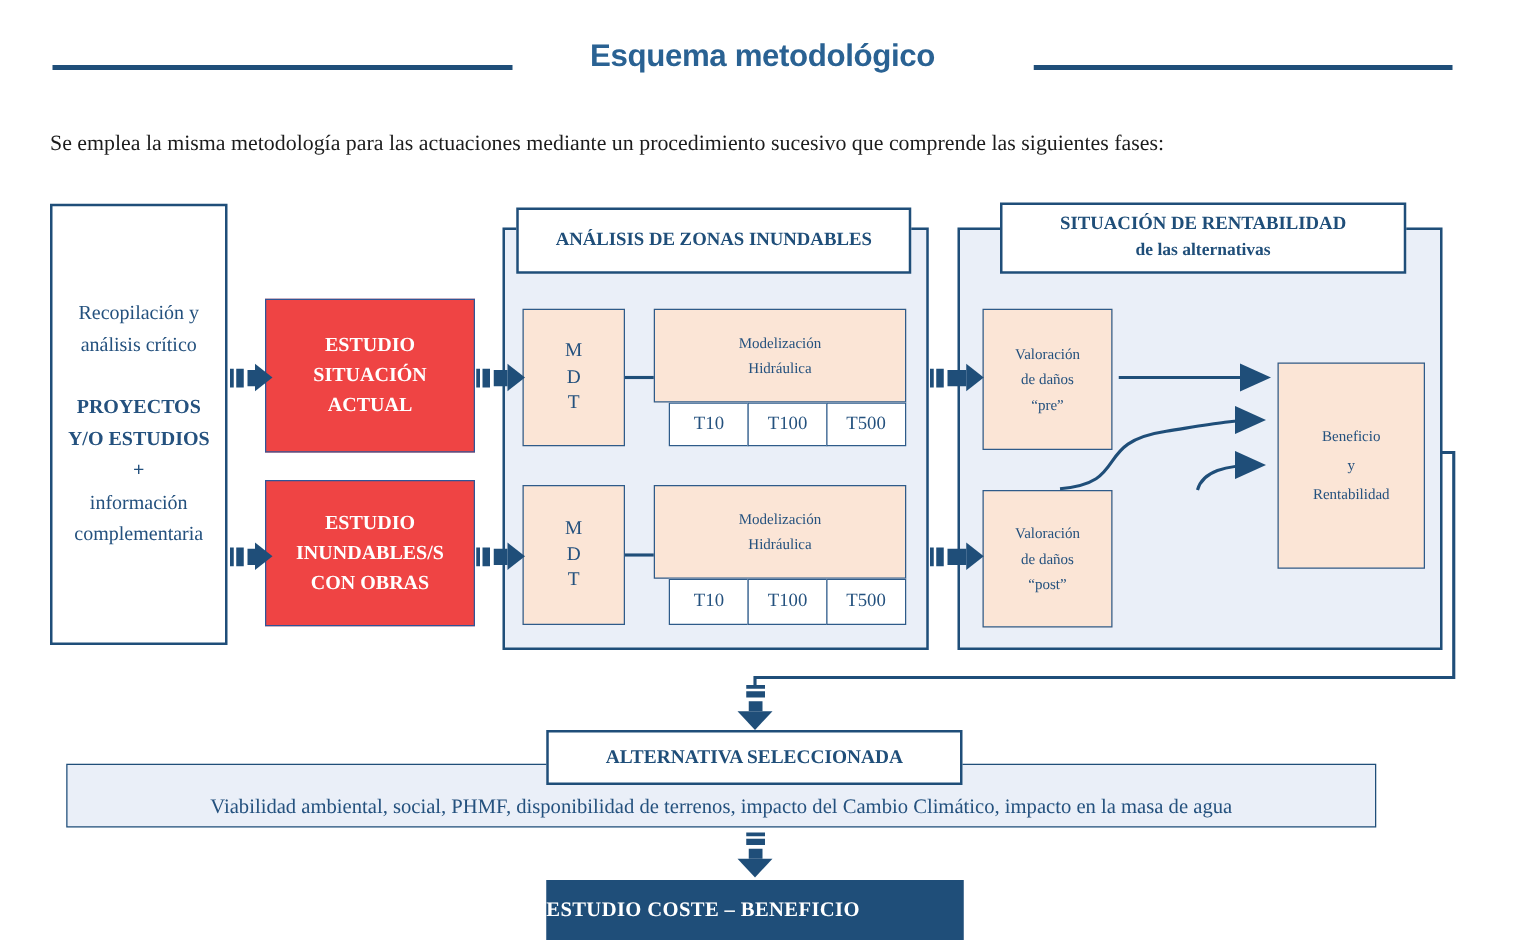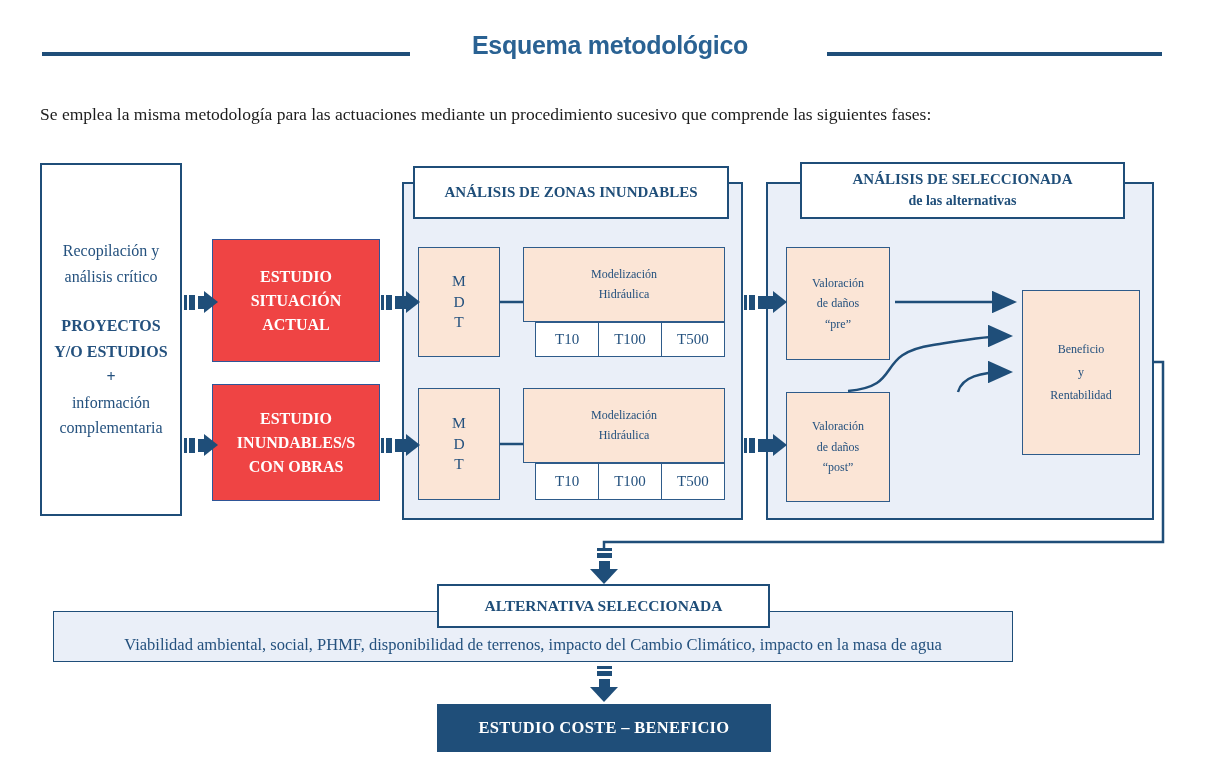--- a/index.html
+++ b/index.html
@@ -56,26 +56,26 @@
   .darrow{position:absolute;display:flex;flex-direction:column;align-items:center;z-index:4;}
   .darrow .b1{height:3px;width:15px;background:#1F4E79;margin-bottom:2px;}
   .darrow .b2{height:5px;width:15px;background:#1F4E79;margin-bottom:3px;}
   .darrow .sh{height:8px;width:11px;background:#1F4E79;}
   .darrow .hd{width:0;height:0;border-left:14px solid transparent;
               border-right:14px solid transparent;border-top:15px solid #1F4E79;}
 
   .selected-box{left:437px;top:584px;width:333px;height:44px;background:#fff;
                 border:2.5px solid #1F4E79;color:#1F4E79;font-weight:bold;font-size:15.5px;
                 display:flex;align-items:center;justify-content:center;z-index:6;}
-  .viability{left:53px;top:611px;width:960px;height:51px;background:#EAEFF8;
+  .viability{left:53px;top:611px;width:1048px;height:51px;background:#EAEFF8;
              border:1.5px solid #1F4E79;z-index:2;display:flex;align-items:flex-end;
              justify-content:center;color:#24517E;font-size:16.5px;padding-bottom:6px;}
   .final-box{left:437px;top:704px;width:334px;height:48px;background:#1F4E79;color:#ffffff;
              font-weight:bold;font-size:16.5px;letter-spacing:0.3px;
-             display:flex;align-items:center;justify-content:center;}
+             display:flex;align-items:center;}
 
   svg.overlay{position:absolute;left:0;top:0;z-index:5;pointer-events:none;}
 </style>
 </head>
 <body>
 
 <div class="canvas">
 
   <div class="rule" style="left:42px;top:52px;width:368px;"></div>
   <div class="page-title">Esquema metodológico</div>
@@ -135,21 +135,21 @@
     <span>Hidráulica</span>
   </div>
   <div class="trow" style="left:523px;top:463px;width:202px;height:37px;">
     <div class="tcell">T10</div>
     <div class="tcell">T100</div>
     <div class="tcell">T500</div>
   </div>
 
   <div class="box panel" style="left:766px;top:182px;width:388px;height:338px;"></div>
   <div class="box panel-header" style="left:800px;top:162px;width:325px;height:57px;">
-    <span>ANÁLISIS DE SELECCIONADA</span>
+    <span>SITUACIÓN DE RENTABILIDAD</span>
     <span class="sub">de las alternativas</span>
   </div>
 
   <div class="box peach" style="left:786px;top:247px;width:104px;height:113px;">
     <span>Valoración</span>
     <span>de daños</span>
     <span>“pre”</span>
   </div>
   <div class="box peach" style="left:786px;top:392px;width:104px;height:110px;">
     <span>Valoración</span>

